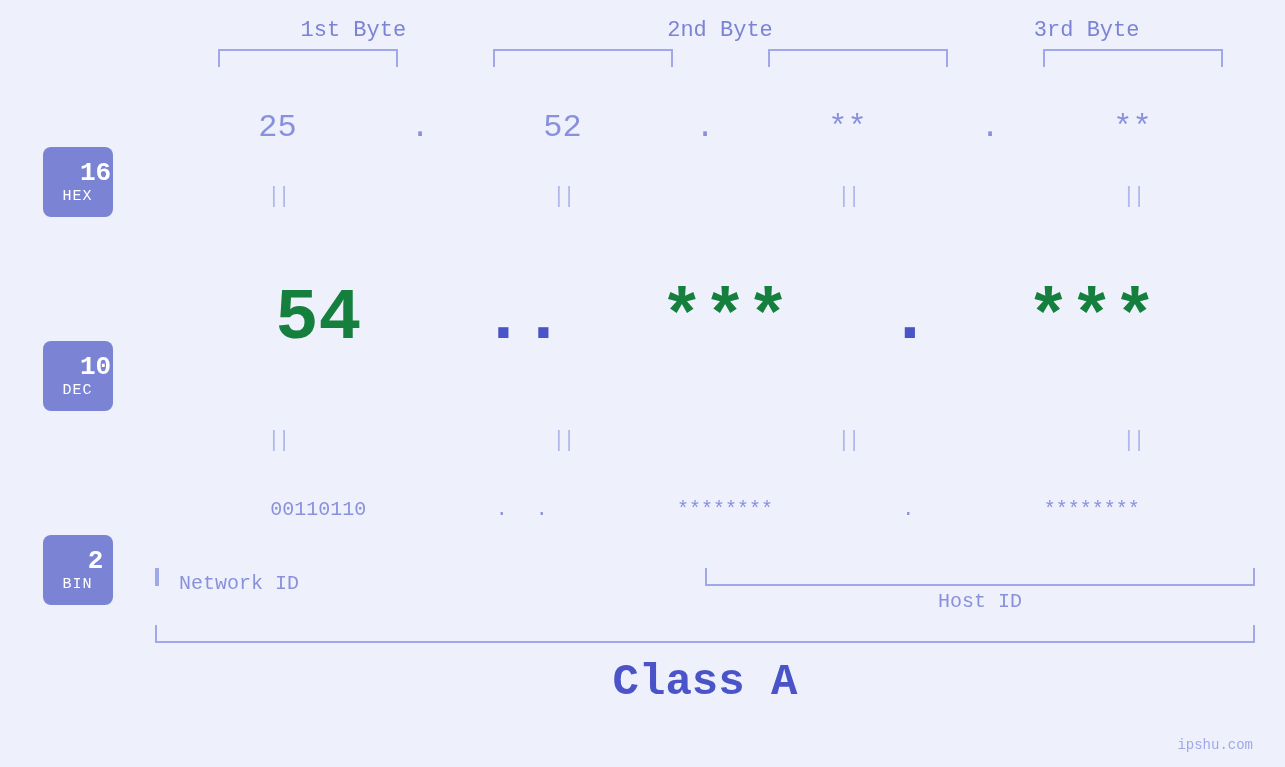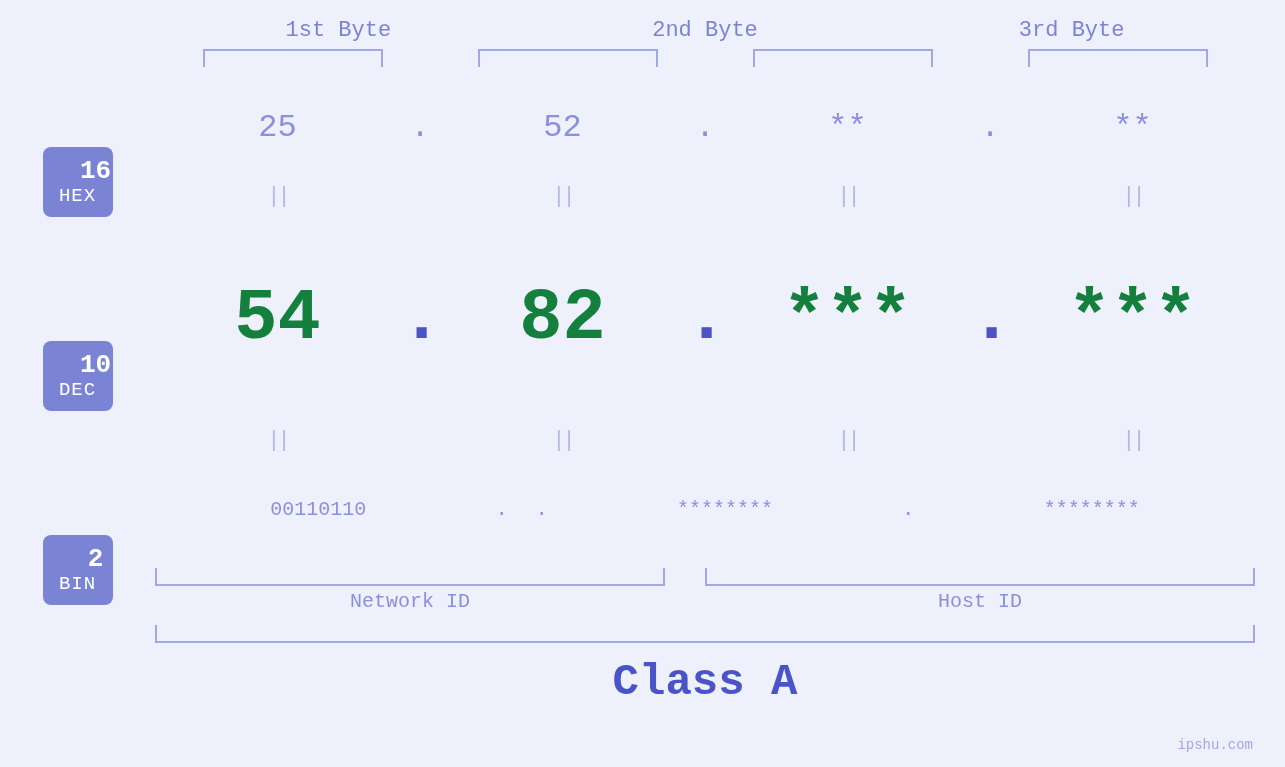--- a/index.html
+++ b/index.html
@@ -12,21 +12,21 @@
       overflow: hidden;
       position: relative;
     }
 
     .main-container {
       width: 1285px;
       height: 707px;
       position: relative;
       display: flex;
       flex-direction: column;
-      align-items: flex-start;
+      align-items: center;
     }
 
     
     .byte-headers {
       display: flex;
       margin-left: 155px;
       margin-top: 18px;
       width: calc(1285px - 155px - 30px);
     }
 
@@ -84,21 +84,21 @@
     }
 
     .badge-number {
       font-size: 26px;
       font-weight: bold;
       line-height: 1.1;
       margin-left: 36px;
     }
 
     .badge-label {
-      font-size: 19px;
+      font-size: 15px;
       font-weight: normal;
       letter-spacing: 1px;
     }
 
     
     .hex-value {
       color: #8a91dc;
       font-size: 32px;
     }
 
@@ -219,23 +219,20 @@
         <div style="flex:1; text-align:center; color:#b0b8ec; font-size:22px; letter-spacing:-3px; font-family:'Courier New',monospace;">||</div>
       </div>
 
       <div style="display:flex; align-items:center; flex:2;">
         <div style="flex:1; text-align:center;">
           <span class="dec-value">54</span>
         </div>
         <div style="width:40px; text-align:center;">
           <span class="dec-dot">.</span>
         </div>
-        <div style="flex:1; text-align:center;">
-          <span class="dec-value">82</span>
-        </div>
         <div style="width:40px; text-align:center;">
           <span class="dec-dot">.</span>
         </div>
         <div style="flex:1; text-align:center;">
           <span class="dec-value">***</span>
         </div>
         <div style="width:40px; text-align:center;">
           <span class="dec-dot">.</span>
         </div>
         <div style="flex:1; text-align:center;">
@@ -269,21 +266,21 @@
         <div style="width:40px; text-align:center;">
           <span class="bin-value">.</span>
         </div>
         <div style="flex:1; text-align:center;">
           <span class="bin-value">********</span>
         </div>
       </div>
 
       <div style="display:flex; align-items:flex-start; margin-top:6px; margin-bottom:8px;">
 
-        <div style="display:flex; flex-direction:column; width:calc(50% + 0px); padding-right: 20px;">
+        <div style="display:flex; flex-direction:row; width:calc(50% + 0px); padding-right: 20px;">
           <div style="height:18px; border-bottom:2px solid #a0a8e8; border-left:2px solid #a0a8e8; border-right:2px solid #a0a8e8; margin-right:20px;"></div>
           <div style="text-align:center; color:#8a91dc; font-size:20px; font-family:'Courier New',monospace; margin-top:4px; margin-right:20px;">Network ID</div>
         </div>
 
         <div style="display:flex; flex-direction:column; flex:1;">
           <div style="height:18px; border-bottom:2px solid #a0a8e8; border-left:2px solid #a0a8e8; border-right:2px solid #a0a8e8;"></div>
           <div style="text-align:center; color:#8a91dc; font-size:20px; font-family:'Courier New',monospace; margin-top:4px;">Host ID</div>
         </div>
       </div>
 

